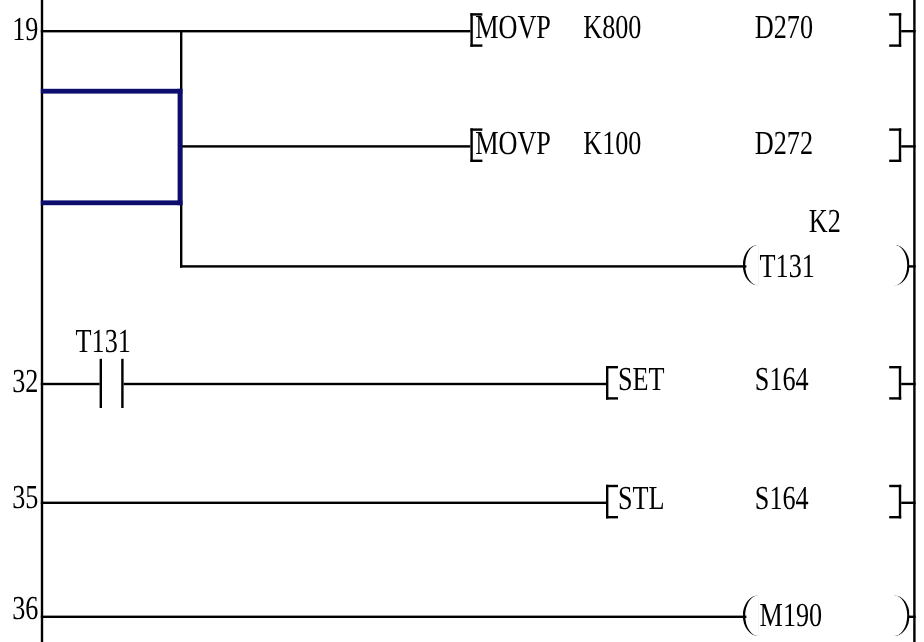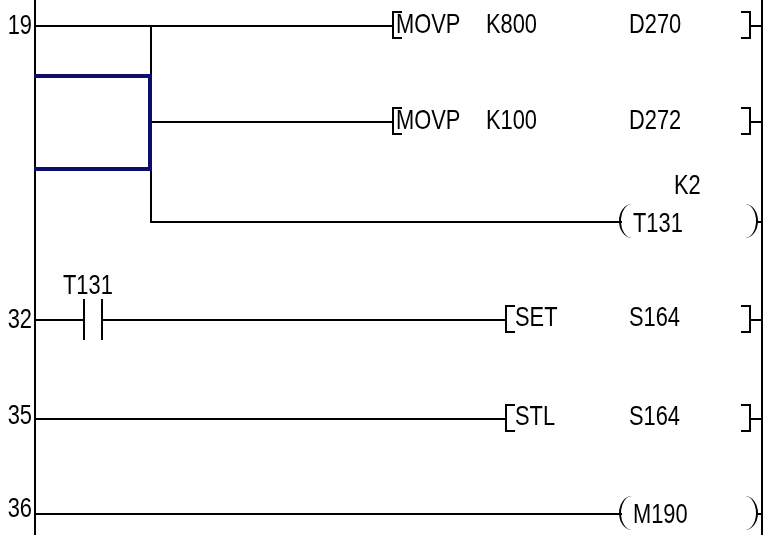--- a/index.html
+++ b/index.html
@@ -1,18 +1,18 @@
 <!DOCTYPE html>
 <html><head>
 <meta charset="utf-8">
 <style>
   html,body{margin:0;padding:0;background:#fff;}
   .canvas{
     position:relative;width:770px;height:535px;background:#fff;overflow:hidden;
-    font-family:Liberation Sans, sans-serif;color:#000;
+    font-family:Liberation Serif, serif;color:#000;
   }
   
   .h,.v{position:absolute;background:#000;}
   .h{height:2px;}
   .v{width:2px;}
   
   .t{position:absolute;font-size:28px;line-height:1;white-space:pre;
      transform:scaleX(0.78);transform-origin:0 0;}
   .num{position:absolute;left:0;width:32px;text-align:right;font-size:28px;line-height:1;
      white-space:pre;transform:scaleX(0.78);transform-origin:100% 0;}

